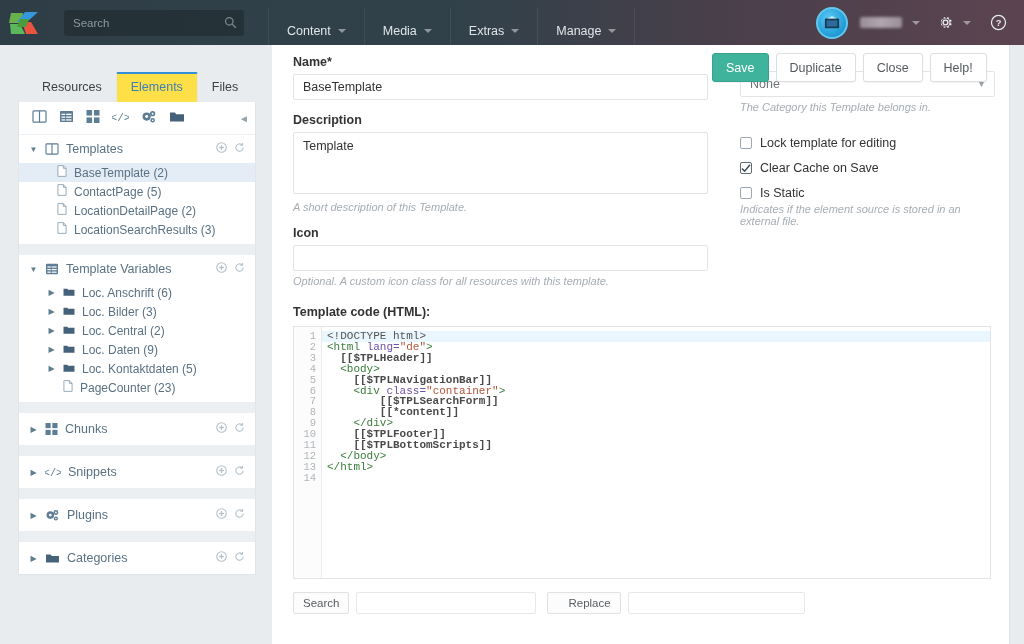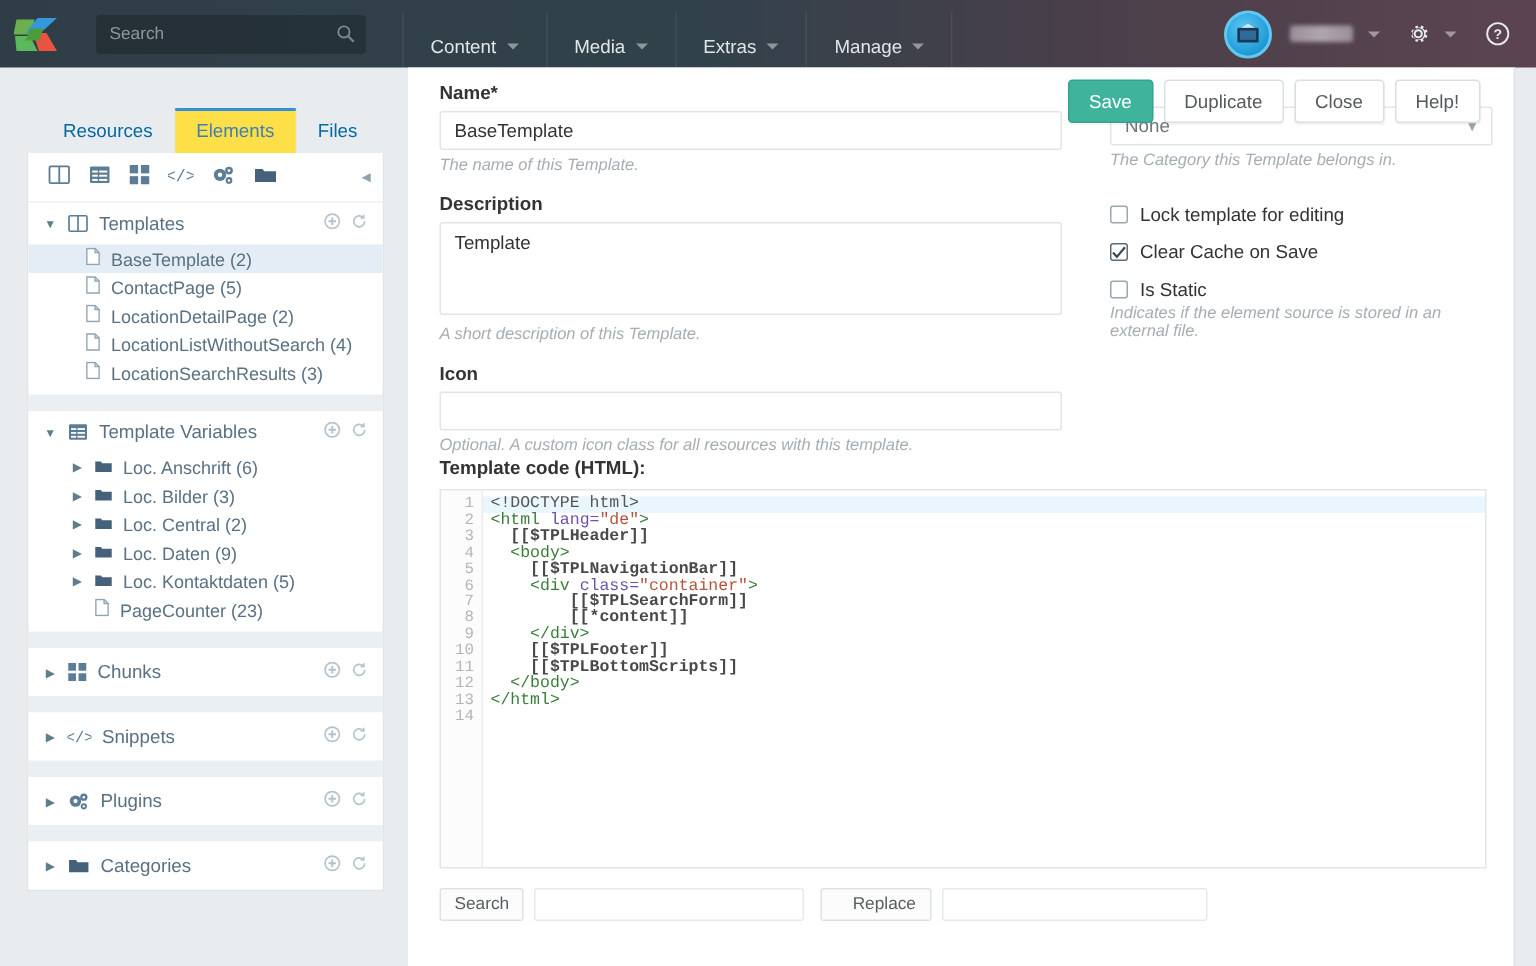--- a/index.html
+++ b/index.html
@@ -51,21 +51,21 @@
     width:42px;height:11px;border-radius:2px;
     background:linear-gradient(to right,#9a8f98,#b0a6ad,#9a8f98);
     filter:blur(1.4px); margin:0 6px 0 8px;
   }
   .icon-btn{ color:#e3e8ea; display:flex;align-items:center; cursor:pointer; padding:0 3px;}
 
   
   #sidebar{ position:absolute; left:18px; top:70px; width:238px; }
   .tabs{ display:flex; align-items:flex-end; height:32px; padding-left:10px; }
   .tab{
-    font-size:12.5px; color:#0369a1; padding:7px 14px 8px; cursor:pointer;
+    font-size:12.5px; color:#404040; padding:7px 14px 8px; cursor:pointer;
     border-top:2px solid transparent;
   }
   .tab.active{
     background:#fde047; color:#3f7fb5;
     border-top:2px solid #338fd8;
     border-left:1px solid #e3e7ea; border-right:1px solid #e3e7ea;
     border-radius:2px 2px 0 0;
     padding-top:6px;
   }
   .panel{
@@ -364,27 +364,20 @@
             </svg></span>
         <span class="lbl">ContactPage (5)</span>
       </div>
       <div class="tree-item">
         <span><svg width="10" height="12" viewBox="0 0 11 13">
               <path d="M1 .6h6l3 3v8.8H1z" fill="#fff" stroke="#8fa5b4" stroke-width="1"></path>
               <path d="M7 .6v3h3" fill="none" stroke="#8fa5b4" stroke-width="1"></path>
             </svg></span>
         <span class="lbl">LocationDetailPage (2)</span>
       </div>
-      <div class="tree-item">
-        <span><svg width="10" height="12" viewBox="0 0 11 13">
-              <path d="M1 .6h6l3 3v8.8H1z" fill="#fff" stroke="#8fa5b4" stroke-width="1"></path>
-              <path d="M7 .6v3h3" fill="none" stroke="#8fa5b4" stroke-width="1"></path>
-            </svg></span>
-        <span class="lbl">LocationListWithoutSearch (4)</span>
-      </div>
       <div class="tree-item" style="margin-bottom:5px;">
         <span><svg width="10" height="12" viewBox="0 0 11 13">
               <path d="M1 .6h6l3 3v8.8H1z" fill="#fff" stroke="#8fa5b4" stroke-width="1"></path>
               <path d="M7 .6v3h3" fill="none" stroke="#8fa5b4" stroke-width="1"></path>
             </svg></span>
         <span class="lbl">LocationSearchResults (3)</span>
       </div>
     </div>
 
     <div class="tree-sep"></div>
@@ -571,21 +564,20 @@
     </div>
   </div>
 </div>
 
 <div id="main">
 
   <div id="leftcol">
     <div class="fgroup">
       <div class="field-label">Name*</div>
       <input class="txt-input" type="text" value="BaseTemplate" style="">
-      <div class="hint">The name of this Template.</div>
     </div>
 
     <div class="fgroup">
       <div class="field-label">Description</div>
       <textarea class="txt-area" style="">Template</textarea>
       <div class="hint">A short description of this Template.</div>
     </div>
 
     <div class="fgroup">
       <div class="field-label">Icon</div>

